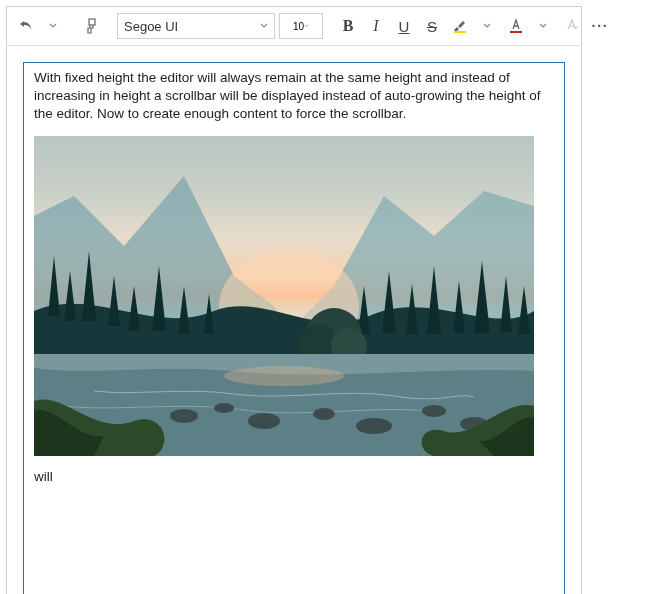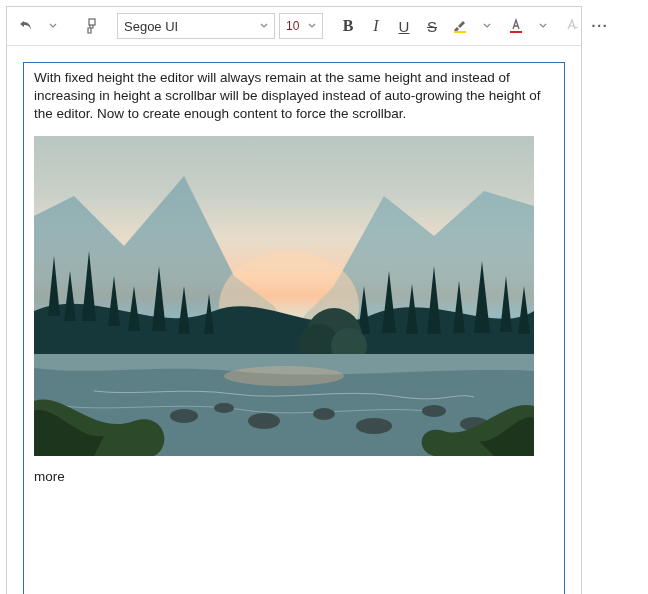--- a/index.html
+++ b/index.html
@@ -53,25 +53,25 @@
     justify-content: space-between;
     font-size: 13px;
     color: #333;
     margin-right: 2px;
   }
   .size-select {
     border: 1px solid #d0d0d0;
     height: 26px;
     display: inline-flex;
     align-items: center;
-    padding: 0 6px;
+    padding: 0 13px;
     min-width: 44px;
     justify-content: space-between;
-    font-size: 12px;
-    color: #7f1d1d;
+    font-size: 10px;
+    color: #000000;
   }
   .bold { font-weight: 700; font-family: Georgia, 'Times New Roman', serif; font-size:16px; color:#444;}
   .italic { font-style: italic; font-family: Georgia, 'Times New Roman', serif; font-size:16px; color:#444;}
   .under { text-decoration: underline; font-family: Arial, sans-serif; font-size:15px; color:#444;}
   .strike { text-decoration: line-through; font-family: Arial, sans-serif; font-size:15px; color:#444;}
   .editor-body {
     border: 1px solid #2b6fb5;
     margin: 16px;
     height: 546px;
     overflow-y: scroll;
@@ -252,15 +252,15 @@
             <ellipse cx="440" cy="288" rx="14" ry="7"></ellipse>
         </g>
 
         <path d="M0 265 C30 255 60 300 100 285 C130 275 140 310 120 320 L0 320 Z" fill="#2c4a2a"></path>
         <path d="M0 275 C20 268 45 305 70 300 L60 320 L0 320 Z" fill="#1c351c"></path>
         <path d="M500 270 C470 262 440 305 410 295 C385 288 380 315 400 320 L500 320 Z" fill="#2c4a2a"></path>
         <path d="M500 282 C485 276 465 308 445 305 L460 320 L500 320 Z" fill="#1c351c"></path>
       </svg>
     </div>
 
-    <p style="margin:0">more</p>
+    <p style="margin:0">will</p>
   </div>
 </div>
 
 </body></html>

